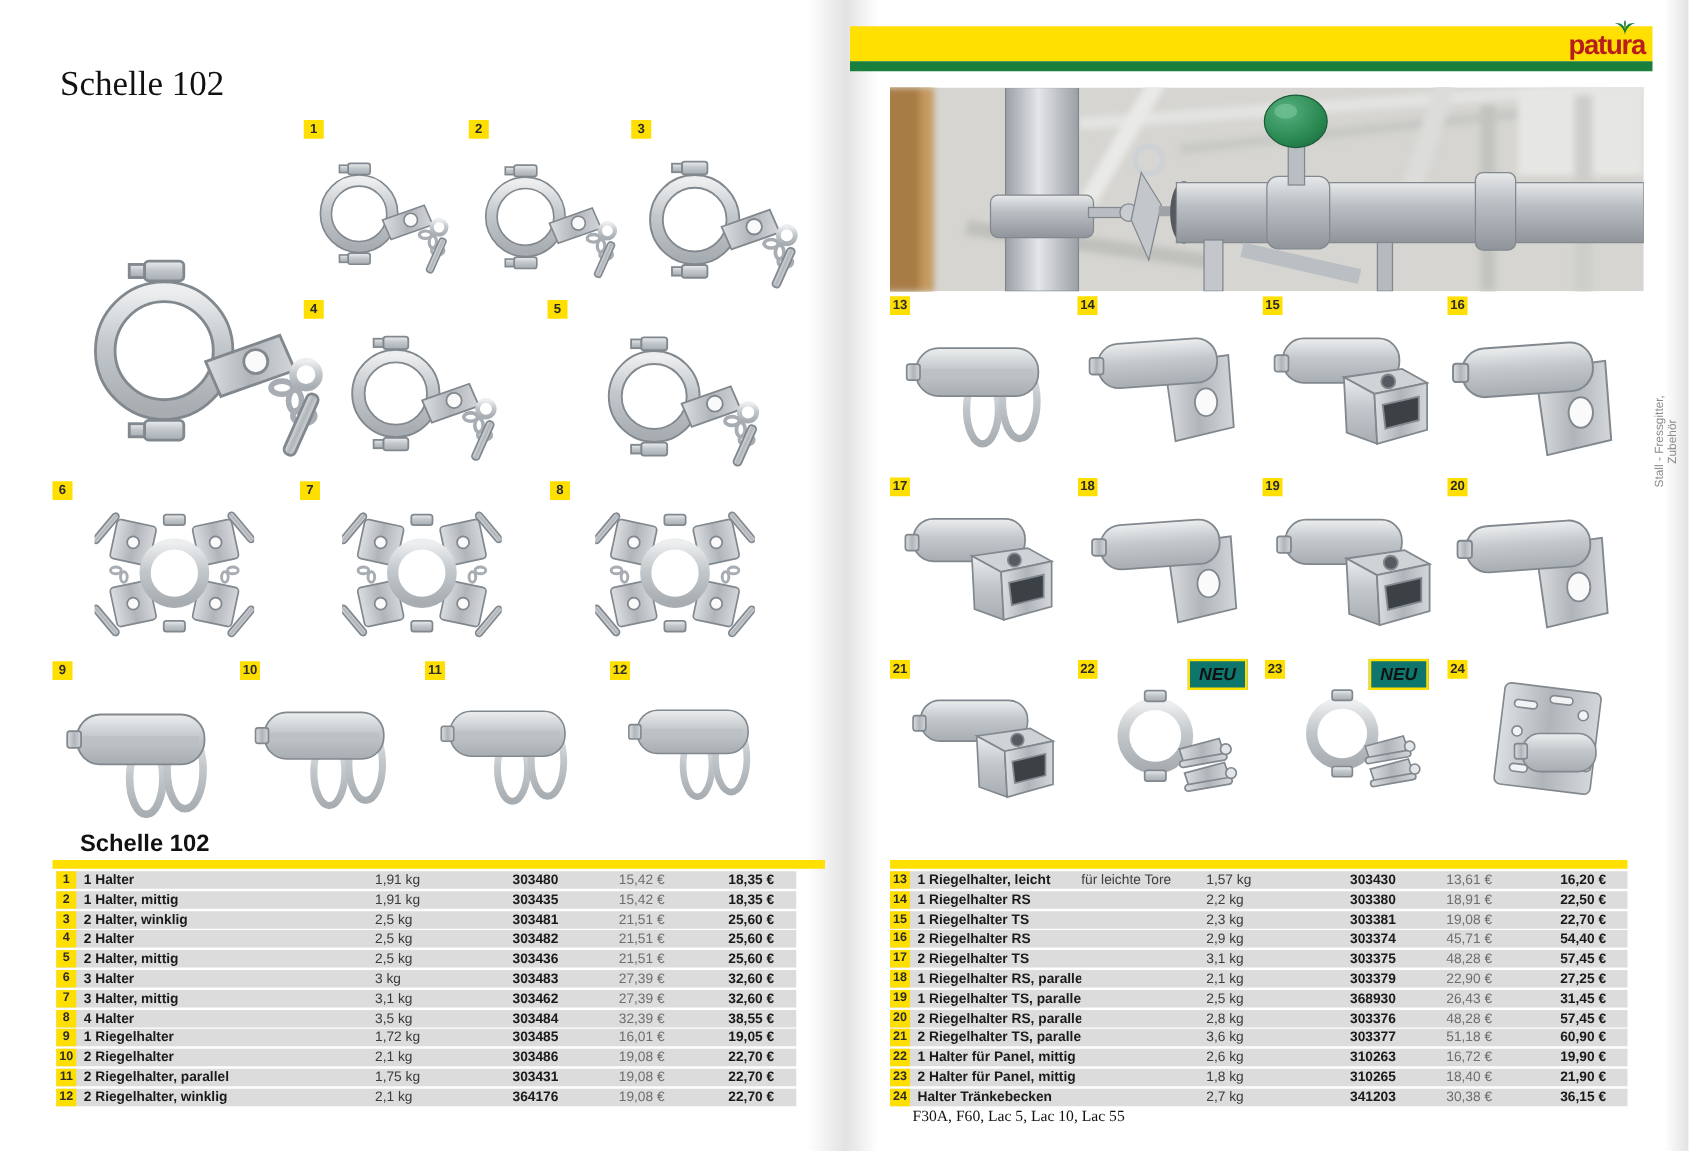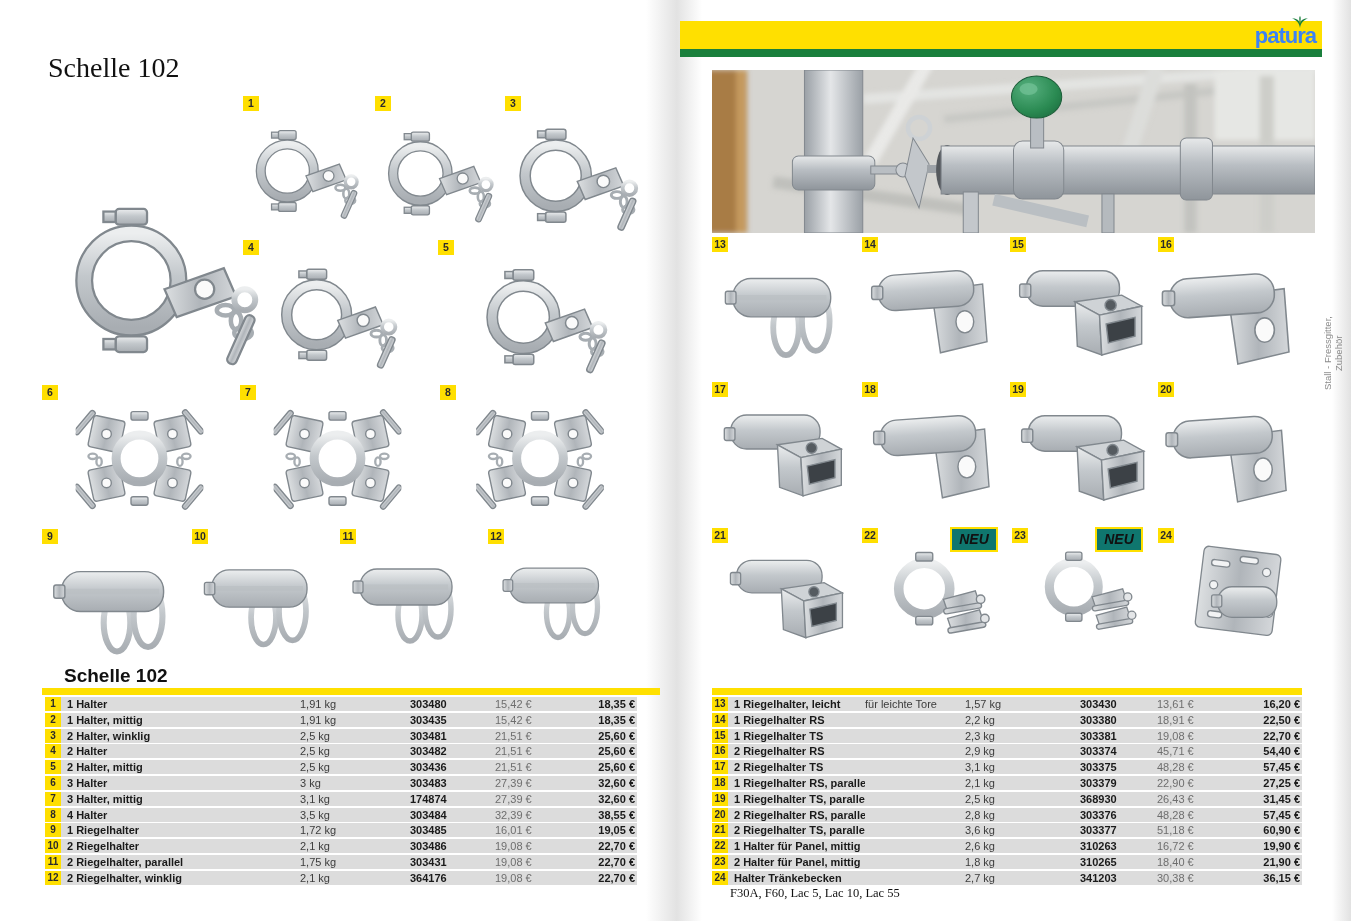--- a/index.html
+++ b/index.html
@@ -5,21 +5,21 @@
   html,body{margin:0;padding:0;background:#fff;}
   #page{position:relative;width:1351px;height:921px;background:#ffffff;overflow:hidden;
         font-family:"Liberation Sans",sans-serif;color:#1a1a1a;}
   .abs{position:absolute;}
 
   
   #left-title{left:48px;top:52px;font-family:"Liberation Serif",serif;font-size:28px;color:#111;}
   #brand-bar{left:680px;top:21px;width:642px;height:28px;background:#ffe000;}
   #brand-stripe{left:680px;top:49px;width:642px;height:8px;background:#1a7f3c;}
   #logo{left:1224px;top:22px;width:92px;height:27px;text-align:right;}
-  #logo .word{font-weight:700;font-size:22px;letter-spacing:-1px;color:#3b82f6;line-height:27px;}
+  #logo .word{font-weight:700;font-size:22px;letter-spacing:-1px;color:#b91c1c;line-height:27px;}
   #logo svg{position:absolute;right:8px;top:-6px;}
 
   
   #gutter{left:646px;top:0;width:56px;height:921px;
     background:linear-gradient(to right,rgba(255,255,255,0),rgba(160,160,160,.30) 55%,rgba(255,255,255,0));}
   #right-edge{left:1332px;top:0;width:19px;height:921px;
     background:linear-gradient(to right,rgba(255,255,255,0),rgba(190,190,190,.45));}
 
   
   #inset{left:48px;top:88px;width:148px;height:148px;}
@@ -50,21 +50,21 @@
   .row{display:grid;height:14px;margin-bottom:1.8px;background:#dcdcdc;
        font-size:11px;line-height:14px;white-space:nowrap;}
   #left-table .row{grid-template-columns:16px 239px 110px 85px 72px 70px;}
   #right-table .row{grid-template-columns:16px 137px 100px 115px 77px 76px 69px;}
   .row .num{background:#ffdf00;font-weight:700;font-size:10px;text-align:center;color:#2b2b2b;}
   .row .name{font-weight:700;padding-left:6px;overflow:hidden;}
   .row .note{color:#3c3c3c;}
   .row .wt{color:#3c3c3c;}
   .row .art-no{font-weight:700;}
   .row .p1{text-align:left;color:#6e6e6e;}
-  .row .p2{text-align:right;font-weight:700;padding-right:2px;}
+  .row .p2{text-align:center;font-weight:700;padding-right:2px;}
 
   #footnote{left:730px;top:886px;width:580px;font-family:"Liberation Serif",serif;
             font-size:12.5px;line-height:15px;color:#111;}
 
   
   #side-tab{left:1322px;top:298px;height:110px;writing-mode:vertical-rl;transform:rotate(180deg);
             font-size:9.5px;line-height:11px;color:#8a8a8a;text-align:center;}
 </style>
 </head>
 <body>
@@ -480,21 +480,21 @@
         <span class="wt">3 kg</span>
         <span class="art-no">303483</span>
         <span class="p1">27,39 €</span>
         <span class="p2">32,60 €</span>
       </div>
 
       <div class="row">
         <span class="num">7</span>
         <span class="name">3 Halter, mittig</span>
         <span class="wt">3,1 kg</span>
-        <span class="art-no">174874</span>
+        <span class="art-no">303462</span>
         <span class="p1">27,39 €</span>
         <span class="p2">32,60 €</span>
       </div>
 
       <div class="row">
         <span class="num">8</span>
         <span class="name">4 Halter</span>
         <span class="wt">3,5 kg</span>
         <span class="art-no">303484</span>
         <span class="p1">32,39 €</span>

